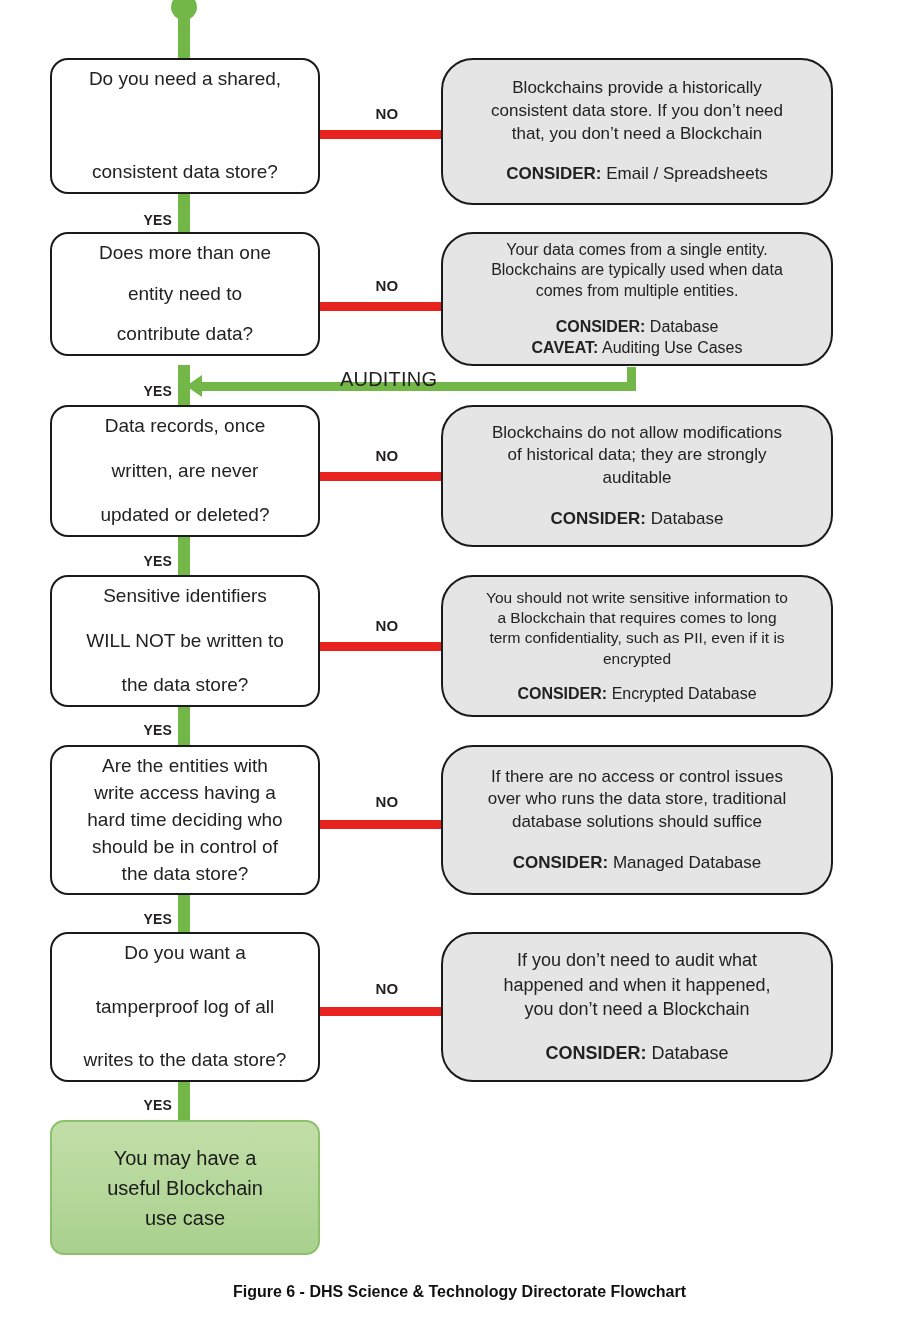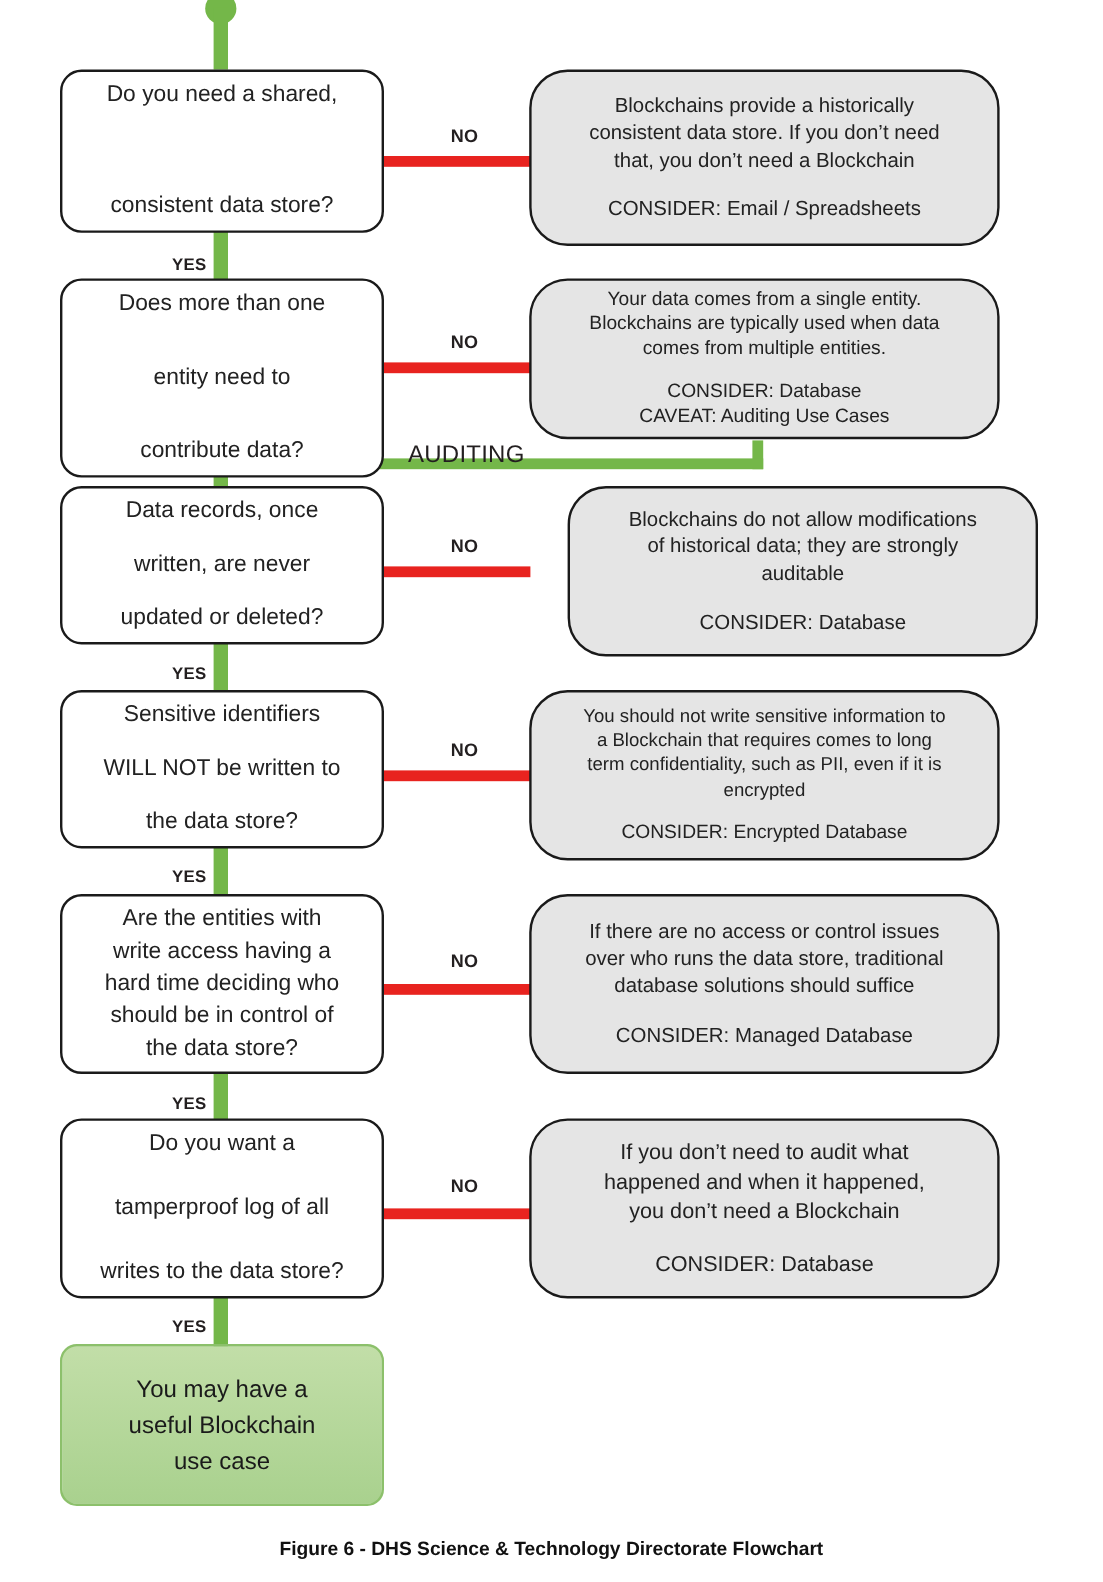--- a/index.html
+++ b/index.html
@@ -137,21 +137,21 @@
   .rbox .body.small {
     font-size: 16px;
     line-height: 1.3;
   }
   .rbox .consider {
     font-size: 17px;
     line-height: 1.33;
     margin-top: 18px;
   }
   .rbox .consider .k {
-    font-weight: normal;
+    font-weight: bold;
   }
   .result {
     left: 50px;
     width: 270px;
     border: 2px solid #8CC06B;
     border-radius: 14px;
     background: linear-gradient(180deg, #C2DEA8 0%, #A9D18E 100%);
     font-size: 20px;
     line-height: 1.5;
     color: #1a1a1a;
@@ -211,21 +211,21 @@
   <div class="yes-label" style="top:553px;">YES</div>
   <div class="yes-label" style="top:722px;">YES</div>
   <div class="yes-label" style="top:911px;">YES</div>
   <div class="yes-label" style="top:1097px;">YES</div>
 
   <div class="qbox" style="top:58px;height:136px;">
     <div>Do you need a shared,</div>
     <div>consistent data store?</div>
   </div>
 
-  <div class="qbox" style="top:232px;height:166px;">
+  <div class="qbox" style="top:232px;height:124px;">
     <div>Does more than one</div>
     <div>entity need to</div>
     <div>contribute data?</div>
   </div>
 
   <div class="qbox" style="top:405px;height:132px;">
     <div>Data records, once</div>
     <div>written, are never</div>
     <div>updated or deleted?</div>
   </div>
@@ -273,21 +273,21 @@
         <span class="k">CONSIDER:</span>
         <span>Database</span>
       </div>
       <div>
         <span class="k">CAVEAT:</span>
         <span>Auditing Use Cases</span>
       </div>
     </div>
   </div>
 
-  <div class="rbox" style="top:405px;height:142px;margin-left:32px;">
+  <div class="rbox" style="top:405px;height:142px;">
     <div class="body">
       <div>Blockchains do not allow modifications</div>
       <div>of historical data; they are strongly</div>
       <div>auditable</div>
     </div>
     <div class="consider">
       <span class="k">CONSIDER:</span>
       <span>Database</span>
     </div>
   </div>

